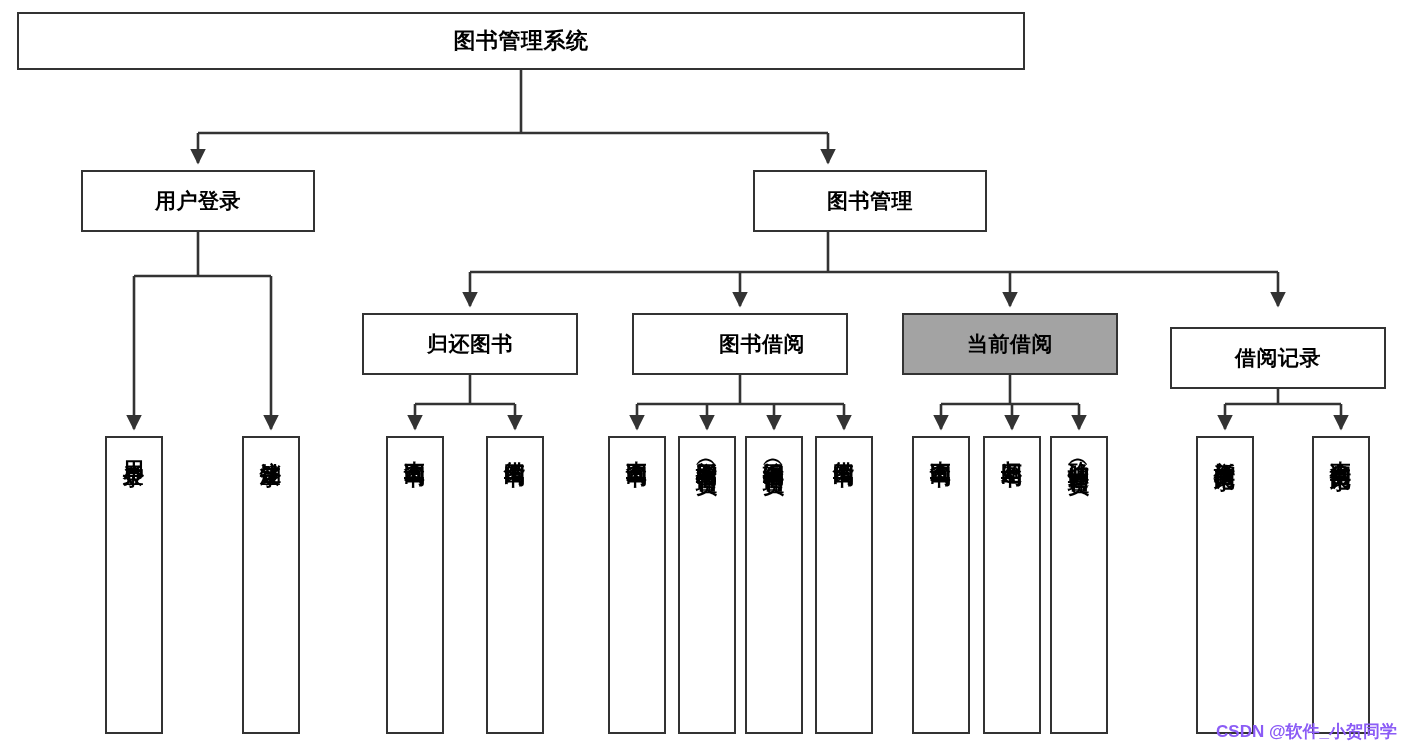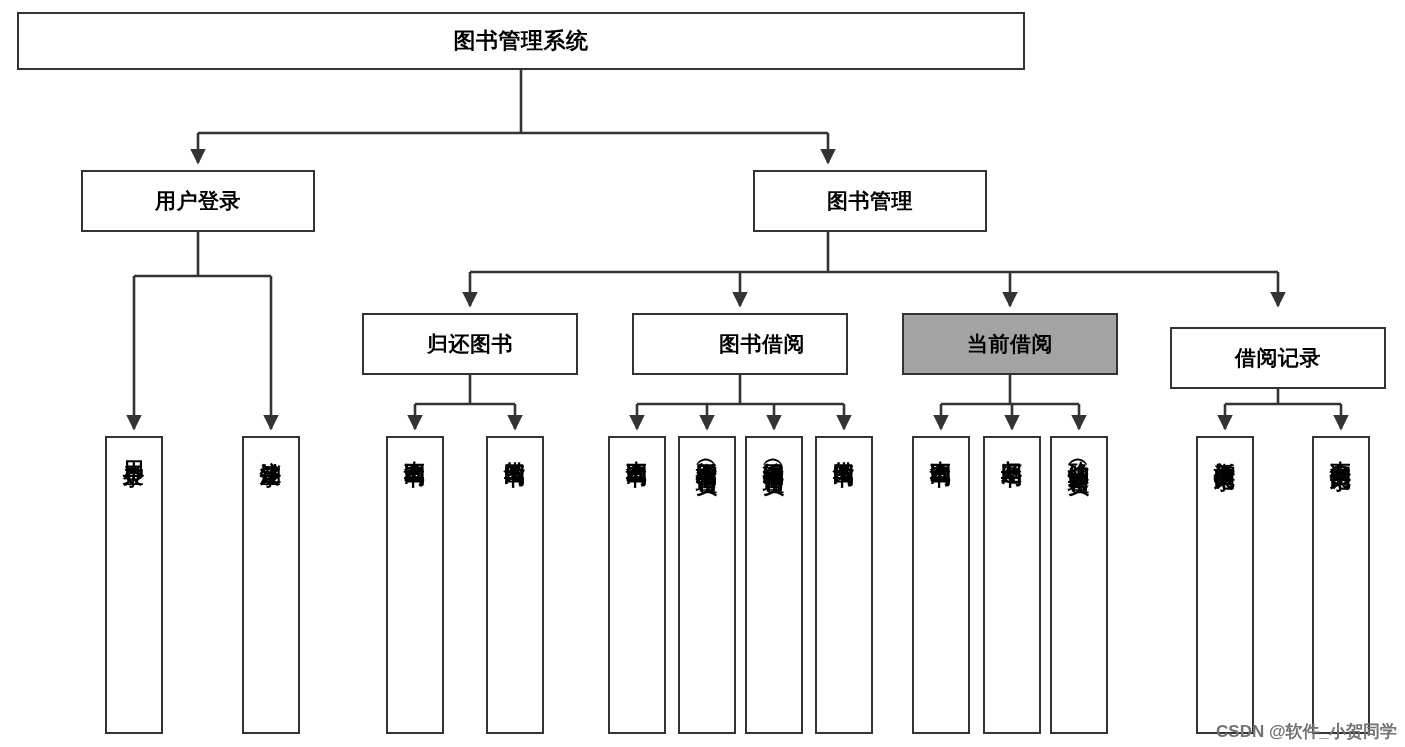--- a/index.html
+++ b/index.html
@@ -187,14 +187,14 @@
   <div class="node-box vertical" style="left: 1050px; top: 436px; width: 58px; height: 298px; border-color: rgb(51, 51, 51); background: rgb(255, 255, 255);">
     <span class="node-label">确认归还（管理员）</span>
   </div>
   <div class="node-box vertical" style="left: 1196px; top: 436px; width: 58px; height: 298px; border-color: rgb(51, 51, 51); background: rgb(255, 255, 255);">
     <span class="node-label">新增借阅记录</span>
   </div>
   <div class="node-box vertical" style="left: 1312px; top: 436px; width: 58px; height: 298px; border-color: rgb(51, 51, 51); background: rgb(255, 255, 255);">
     <span class="node-label">查询借阅记录</span>
   </div>
 
-  <div id="watermark" style="color: #737373;">CSDN @软件_小贺同学</div>
+  <div id="watermark" style="color: #8b5cf6;">CSDN @软件_小贺同学</div>
 </div>
 
 </body></html>

